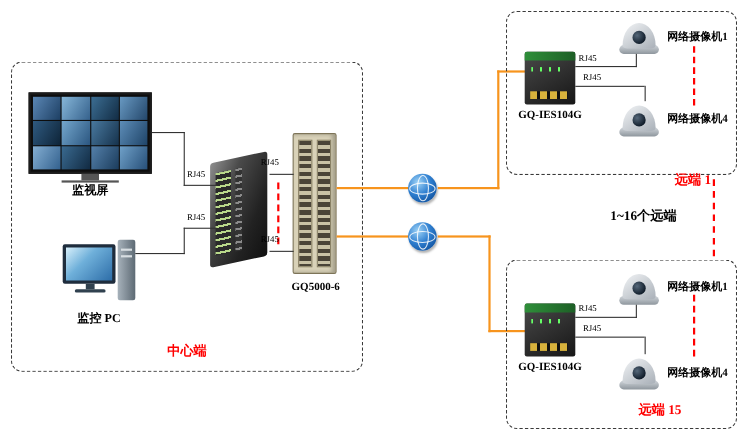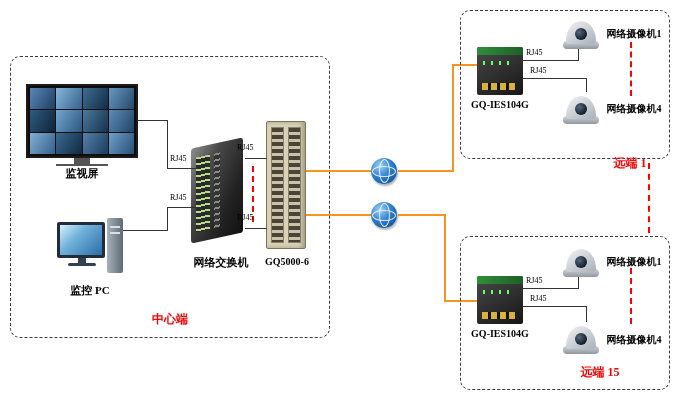--- a/index.html
+++ b/index.html
@@ -126,21 +126,20 @@
   <div class="pc-tower">
     <div class="pc-slot" style="top:8px;"></div>
     <div class="pc-slot" style="top:14px;"></div>
   </div>
   <div class="lbl" style="left:48px;top:284px;width:84px;">监控 PC</div>
 
   <div class="nswitch">
     <div class="nswitch-ports"></div>
     <div class="nswitch-ports2"></div>
   </div>
-  <div class="lbl" style="left:175px;top:256px;width:92px;">网络交换机</div>
 
   <div class="gq5000">
     <div class="gq-col c1"></div>
     <div class="gq-col c2"></div>
   </div>
   <div class="lbl device" style="left:258px;top:256px;width:58px;">GQ5000-6</div>
 
   <div class="lbl red" style="left:140px;top:313px;width:60px;">中心端</div>
 
   <div class="w h" style="left:138px;top:120px;width:30px;"></div>
@@ -198,20 +197,21 @@
   <div class="w h" style="left:523px;top:60px;width:56px;"></div>
   <div class="w v" style="left:578px;top:49px;height:12px;"></div>
   <div class="w h" style="left:523px;top:78px;width:63px;"></div>
   <div class="w v" style="left:586px;top:78px;height:14px;"></div>
   <div class="lbl small" style="left:526px;top:49px;">RJ45</div>
   <div class="lbl small" style="left:530px;top:67px;">RJ45</div>
   <div class="rdash" style="left:630px;top:42px;height:54px;"></div>
 
   <div class="lbl red" style="left:600px;top:135px;width:60px;margin-top:22px;">远端 1</div>
 
+  <div class="lbl note" style="left:530px;top:190px;width:110px;">1~16个远端</div>
   <div class="rdash" style="left:648px;top:163px;height:70px;"></div>
 
   <div class="dashed-box" style="left:460px;top:236px;width:208px;height:152px;"></div>
 
   <div class="ies" style="left:477px;top:276px;">
     <div class="ies-body"></div>
     <div class="ies-top"></div>
     <div class="ies-leds"></div>
     <div class="ies-ports"></div>
   </div>

